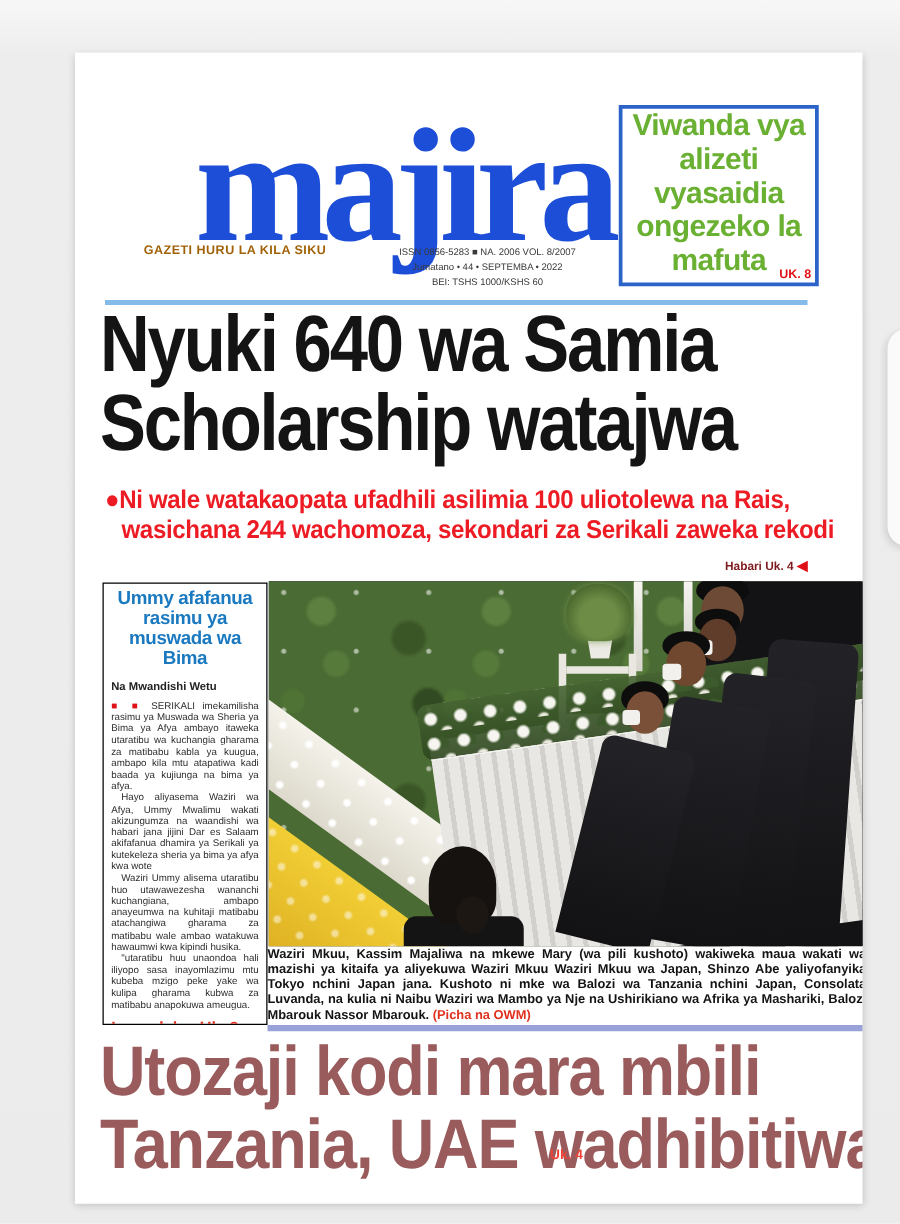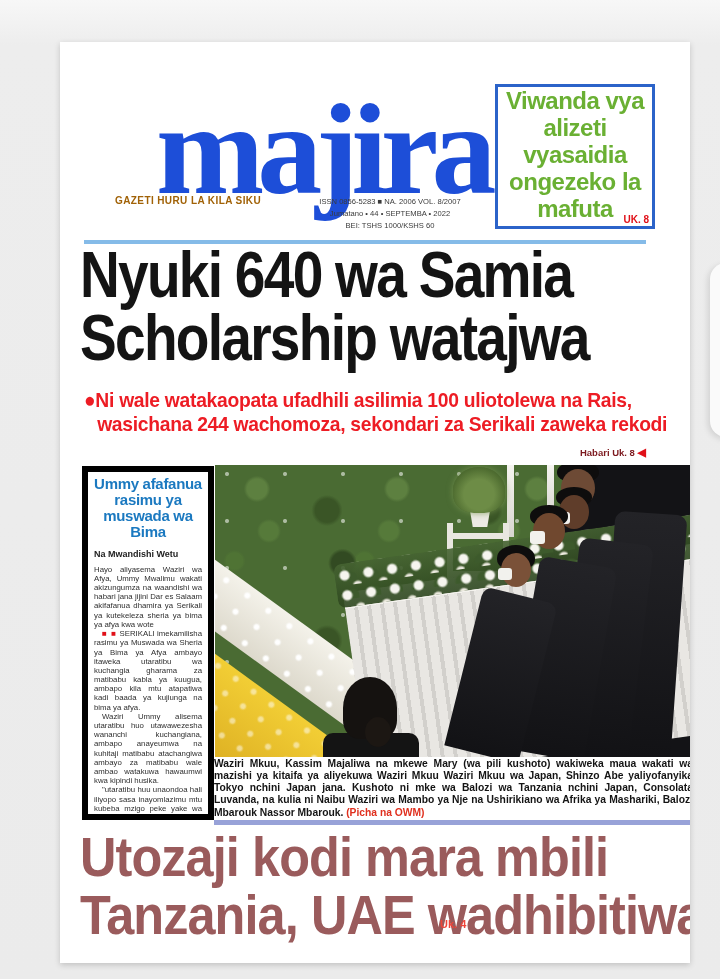--- a/index.html
+++ b/index.html
@@ -49,21 +49,21 @@
     left:24px;top:346px;font-size:20.5px;font-weight:bold;color:var(--bright_red);
     line-height:1.17;transform:scaleX(.94);transform-origin:left top;white-space:nowrap;letter-spacing:-.3px;
   }
   .lead-sub .l2{margin-left:14px;display:block;}
   .lead-ref{
     left:380px;top:404px;width:206px;text-align:right;font-size:9.5px;font-weight:bold;color:var(--dark_red);
   }
   .lead-ref .tri{color:#e01018;font-size:11px;}
   
   .col{
-    left:22px;top:424px;width:132px;height:354px;border:6px solid #000000;
+    left:22px;top:424px;width:132px;height:354px;border:1px solid #000000;
     padding:4px 6px 2px 6px;overflow:hidden;background:#fff;
   }
   .col-headline{font-size:15px;font-weight:bold;color:var(--column_blue);text-align:center;line-height:1.06;letter-spacing:-.3px;}
   .col-byline{font-size:9px;font-weight:bold;color:#222;margin-top:9px;}
   .col-body{margin-top:6px;font-size:7.8px;line-height:1.18;color:#2e2e2e;text-align:justify;}
   .col-body p{margin:0;}
   .col-body p + p{text-indent:8px;}
   .col-marker{color:#e01018;font-size:8px;letter-spacing:1px;}
   .col-cont{font-size:13px;font-weight:bold;color:#e0301e;margin-top:6px;}
   
@@ -184,32 +184,32 @@
 
   <div class="abs lead-headline">
     <div>Nyuki 640 wa Samia</div>
     <div>Scholarship watajwa</div>
   </div>
   <div class="abs lead-sub">
     <span>●</span><span>Ni wale watakaopata ufadhili asilimia 100 uliotolewa na Rais,</span>
     <span class="l2">wasichana 244 wachomoza, sekondari za Serikali zaweka rekodi</span>
   </div>
   <div class="abs lead-ref">
-    <span>Habari Uk. 8</span>
+    <span>Habari Uk. 4</span>
     <span class="tri">◀</span>
   </div>
 
   <div class="abs col">
     <div class="col-headline">Ummy afafanua rasimu ya muswada wa Bima</div>
     <div class="col-byline">Na Mwandishi Wetu</div>
     <div class="col-body">
-      <p>Hayo aliyasema Waziri wa Afya, Ummy Mwalimu wakati akizungumza na waandishi wa habari jana jijini Dar es Salaam akifafanua dhamira ya Serikali ya kutekeleza sheria ya bima ya afya kwa wote</p>
       <p><span class="col-marker">■ ■</span>
          <span>SERIKALI imekamilisha rasimu ya Muswada wa Sheria ya Bima ya Afya ambayo itaweka utaratibu wa kuchangia gharama za matibabu kabla ya kuugua, ambapo kila mtu atapatiwa kadi baada ya kujiunga na bima ya afya.</span></p>
-      <p>Waziri Ummy alisema utaratibu huo utawawezesha wananchi kuchangiana, ambapo anayeumwa na kuhitaji matibabu atachangiwa ambayo za matibabu wale ambao watakuwa hawaumwi kwa kipindi husika.</p>
+      <p>Hayo aliyasema Waziri wa Afya, Ummy Mwalimu wakati akizungumza na waandishi wa habari jana jijini Dar es Salaam akifafanua dhamira ya Serikali ya kutekeleza sheria ya bima ya afya kwa wote</p>
+      <p>Waziri Ummy alisema utaratibu huo utawawezesha wananchi kuchangiana, ambapo anayeumwa na kuhitaji matibabu atachangiwa gharama za matibabu wale ambao watakuwa hawaumwi kwa kipindi husika.</p>
       <p>"utaratibu huu unaondoa hali iliyopo sasa inayomlazimu mtu kubeba mzigo peke yake wa kulipa gharama kubwa za matibabu anapokuwa ameugua.</p>
     </div>
     <div class="col-cont">Inaendelea Uk. 2</div>
   </div>
 
   <div class="abs photo">
     <div class="ph ph-hedge"></div>
     <div class="ph stripe stripe-white-b"></div>
     <div class="ph stripe stripe-yellow"></div>
     <div class="ph stripe stripe-white-a"></div>

